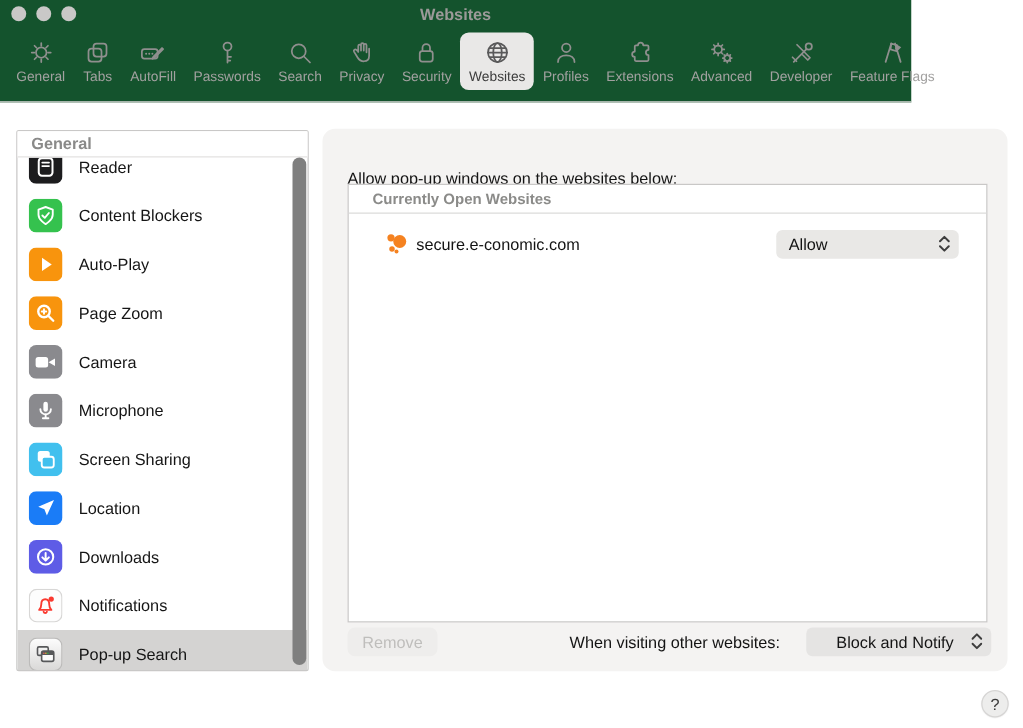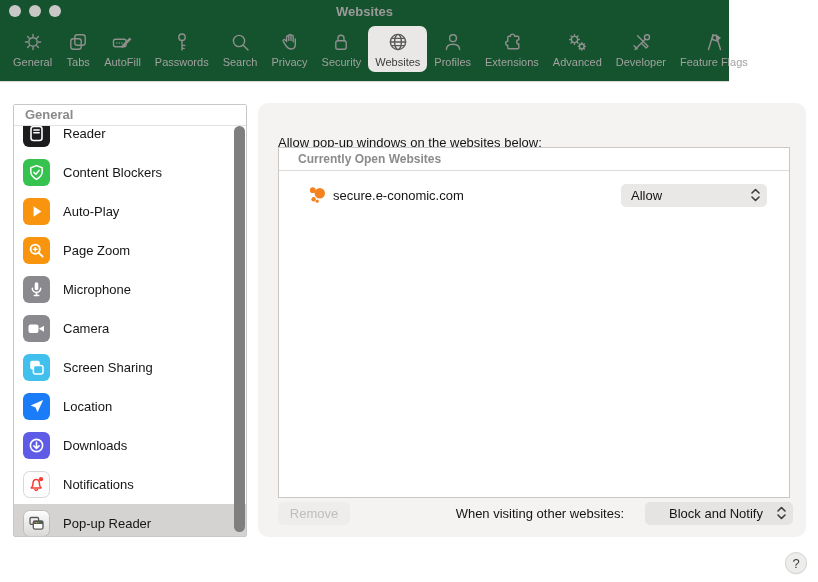--- a/index.html
+++ b/index.html
@@ -204,34 +204,34 @@
           <circle cx="12.2" cy="12.2" r="4.6" fill="none" stroke="#fff" stroke-width="1.9"></circle>
           <path d="M15.6 15.6l4 4" stroke="#fff" stroke-width="1.9" stroke-linecap="round"></path>
           <path d="M12.2 10.4v3.6M10.4 12.2h3.6" stroke="#fff" stroke-width="1.5" stroke-linecap="round"></path>
         </svg>
       <span class="sb-label">Page Zoom</span>
     </div>
 
     <div class="sb-row">
       <svg class="sb-icon" viewBox="0 0 27 27">
           <rect width="27" height="27" rx="6" fill="#8a8a8e"></rect>
+          <rect x="5.5" y="9.5" width="10" height="8.4" rx="2" fill="#fff"></rect>
+          <path d="M15.8 13.7l5.2-3v6z" fill="#fff"></path>
+        </svg>
+      <span class="sb-label">Camera</span>
+    </div>
+
+    <div class="sb-row">
+      <svg class="sb-icon" viewBox="0 0 27 27">
+          <rect width="27" height="27" rx="6" fill="#8a8a8e"></rect>
           <rect x="11.7" y="6.3" width="3.6" height="8" rx="1.8" fill="#fff"></rect>
           <path d="M9.3 12.3a4.2 4.2 0 0 0 8.4 0" fill="none" stroke="#fff" stroke-width="1.5" stroke-linecap="round"></path>
           <path d="M13.5 16.6v2.4M11.3 19.6h4.4" stroke="#fff" stroke-width="1.5" stroke-linecap="round"></path>
         </svg>
       <span class="sb-label">Microphone</span>
-    </div>
-
-    <div class="sb-row">
-      <svg class="sb-icon" viewBox="0 0 27 27">
-          <rect width="27" height="27" rx="6" fill="#8a8a8e"></rect>
-          <rect x="5.5" y="9.5" width="10" height="8.4" rx="2" fill="#fff"></rect>
-          <path d="M15.8 13.7l5.2-3v6z" fill="#fff"></path>
-        </svg>
-      <span class="sb-label">Camera</span>
     </div>
 
     <div class="sb-row">
       <svg class="sb-icon" viewBox="0 0 27 27">
           <rect width="27" height="27" rx="6" fill="#41c0ee"></rect>
           <rect x="7.2" y="6.8" width="9.6" height="8.6" rx="2" fill="#fff"></rect>
           <rect x="10.4" y="11.4" width="9.6" height="8.6" rx="2" fill="#41c0ee" stroke="#fff" stroke-width="1.5"></rect>
         </svg>
       <span class="sb-label">Screen Sharing</span>
     </div>
@@ -272,21 +272,21 @@
             </linearGradient>
           </defs>
           <rect x="0.5" y="0.5" width="26" height="26" rx="6" fill="url(#pwg)" stroke="#bcbbba"></rect>
           <rect x="7" y="7.5" width="8.6" height="6.8" rx="1.2" fill="none" stroke="#57585a" stroke-width="1.3"></rect>
           <rect x="10.3" y="10.9" width="9.7" height="8.2" rx="1.5" fill="#fbfbfb" stroke="#57585a" stroke-width="1.3"></rect>
           <path d="M10.3 12.4c0-.8.7-1.5 1.5-1.5h6.7c.8 0 1.5.7 1.5 1.5v1.5h-9.7z" fill="#57585a"></path>
           <circle cx="12.1" cy="12.6" r="0.55" fill="#ff5f57"></circle>
           <circle cx="13.7" cy="12.6" r="0.55" fill="#febc2e"></circle>
           <circle cx="15.3" cy="12.6" r="0.55" fill="#28c840"></circle>
         </svg>
-      <span class="sb-label">Pop-up Reader</span>
+      <span class="sb-label">Pop-up Search</span>
     </div>
 
   </div>
   <div class="sb-scroll-thumb"></div>
 </div>
 
 <div class="mainpanel">
   <div class="mp-heading">Allow pop-up windows on the websites below:</div>
 
   <div class="listbox">

